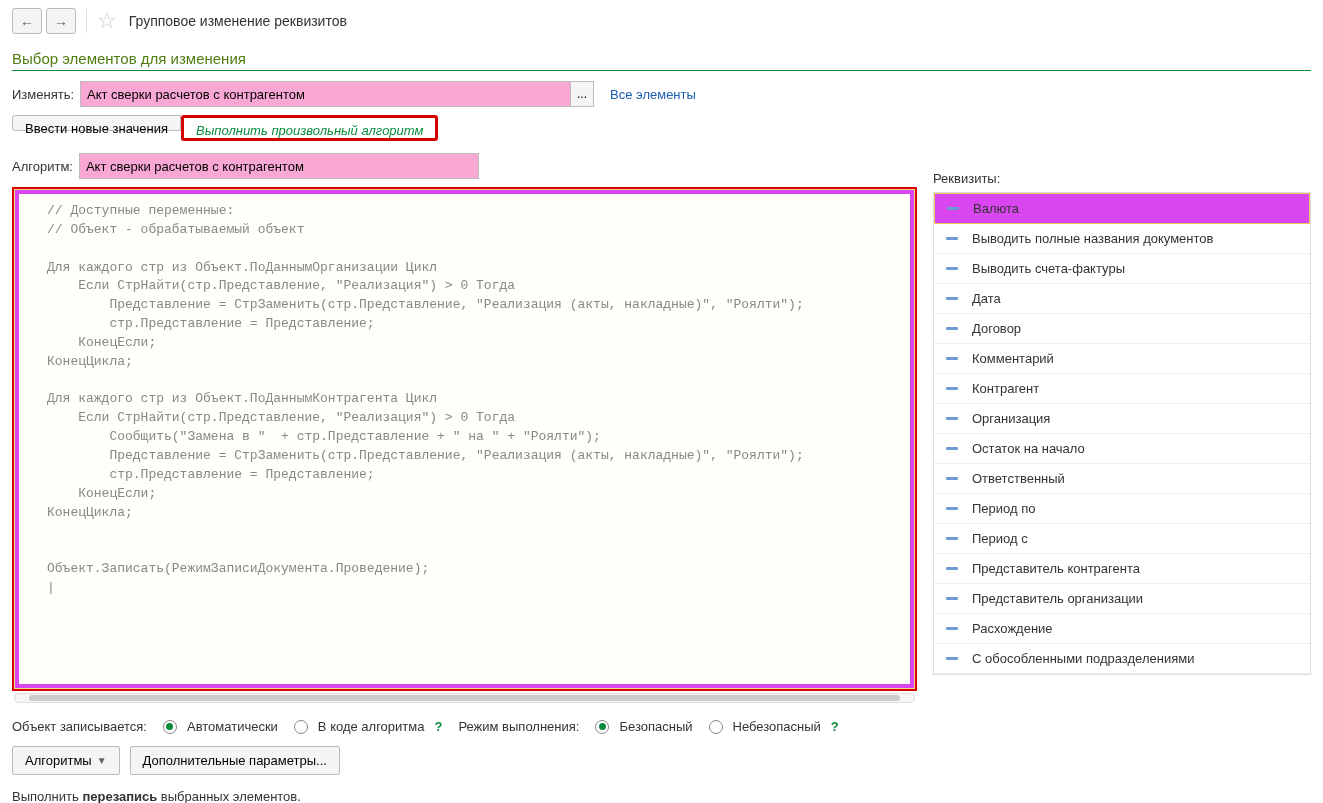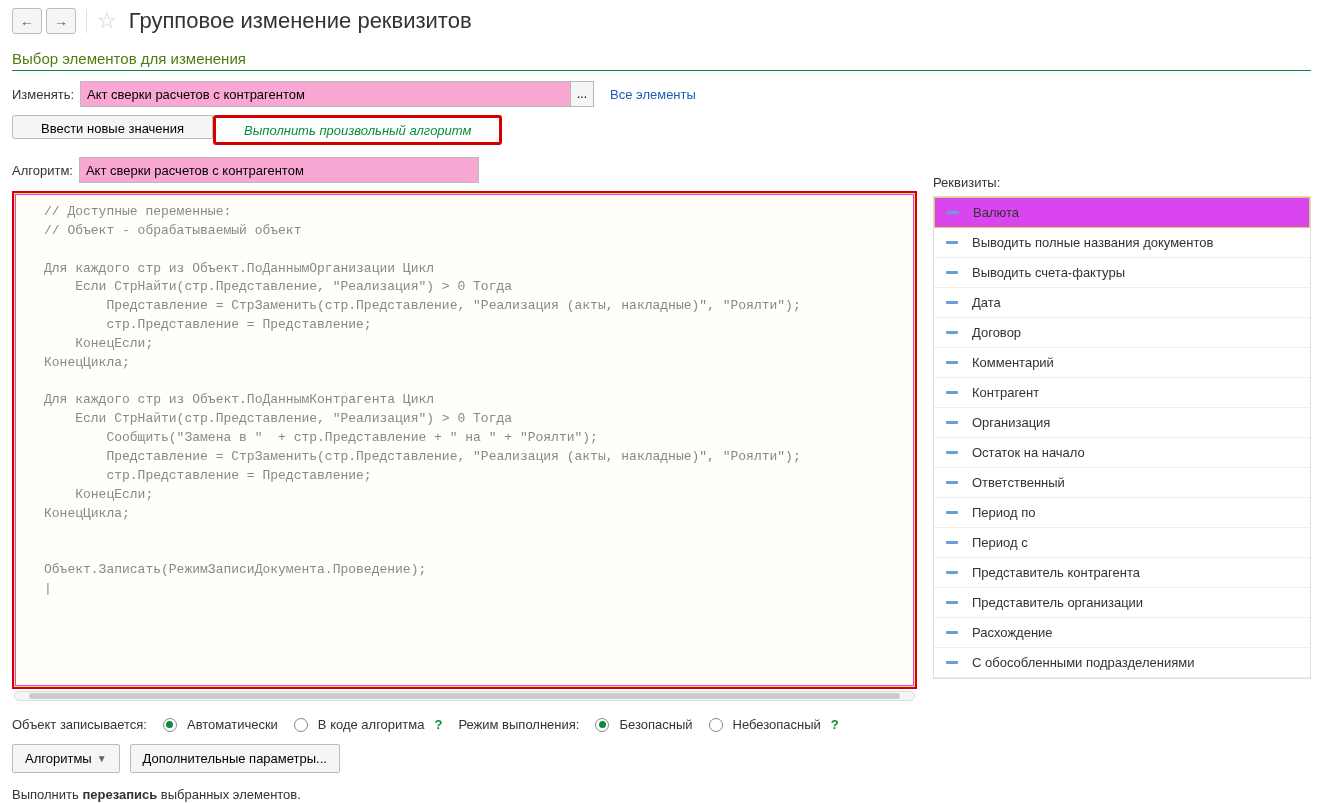--- a/index.html
+++ b/index.html
@@ -35,21 +35,21 @@
       height: 24px;
       background: #ddd;
       margin: 0 6px;
     }
     .star-icon {
       color: #ccc;
       font-size: 22px;
       margin-right: 8px;
     }
     .page-title {
-      font-size: 22px;
+      font-size: 14px;
       font-weight: normal;
       color: #333;
     }
     .section-title {
       color: #4d7c0f;
       font-size: 15px;
       border-bottom: 1px solid #0a8c3c;
       padding-bottom: 3px;
       margin-bottom: 10px;
       display: inline-block;
@@ -95,24 +95,24 @@
       font-size: 13px;
       margin-left: 10px;
     }
     .tabs-row {
       display: flex;
       margin-bottom: 12px;
     }
     .tab-btn {
       border: 1px solid #bbb;
       background: #f5f5f5;
-      padding: 5px 28px;
-      font-size: 13px;
-      cursor: pointer;
-      height: 24px;
+      padding: 5px 12px;
+      font-size: 13px;
+      cursor: pointer;
+      height: 16px;
     }
     .tab-btn:first-child { border-radius: 3px 0 0 3px; }
     .tab-btn:last-child { border-radius: 0 3px 3px 0; border-left: none; font-style: italic; }
     .tab-outlined {
       border: 3px solid #d40000;
       border-radius: 3px;
       padding: 0;
     }
     .tab-outlined .tab-btn {
       border: none;
@@ -126,21 +126,21 @@
       margin-top: 4px;
     }
     .left-col { flex: 0 0 905px; }
     .right-col { flex: 1; }
     .code-wrap {
       border: 3px solid #d40000;
       padding: 0;
       background: #fff;
     }
     .code-inner {
-      border: 1px solid #d946ef;
+      border: 4px solid #d946ef;
       outline: 1px solid #f5d98a;
       background: #fffef8;
       padding: 0;
     }
     .code-area {
       font-family: "Courier New", monospace;
       font-size: 13px;
       color: #888;
       padding: 8px 28px;
       white-space: pre;

